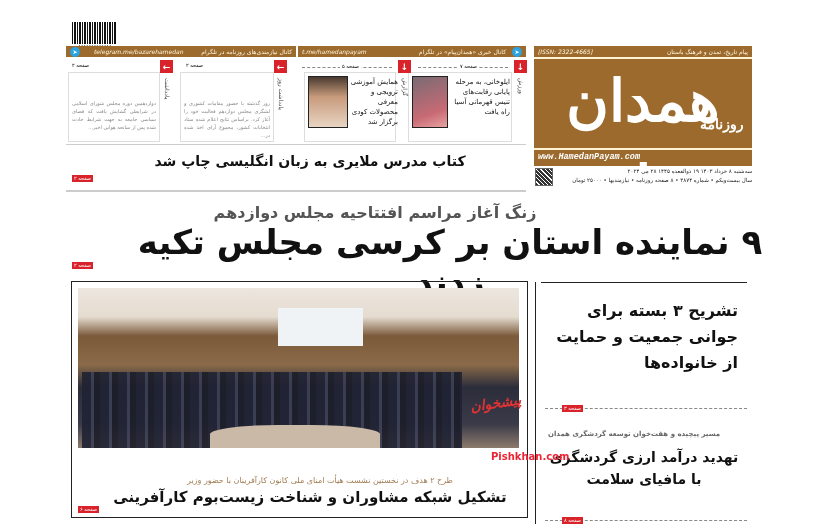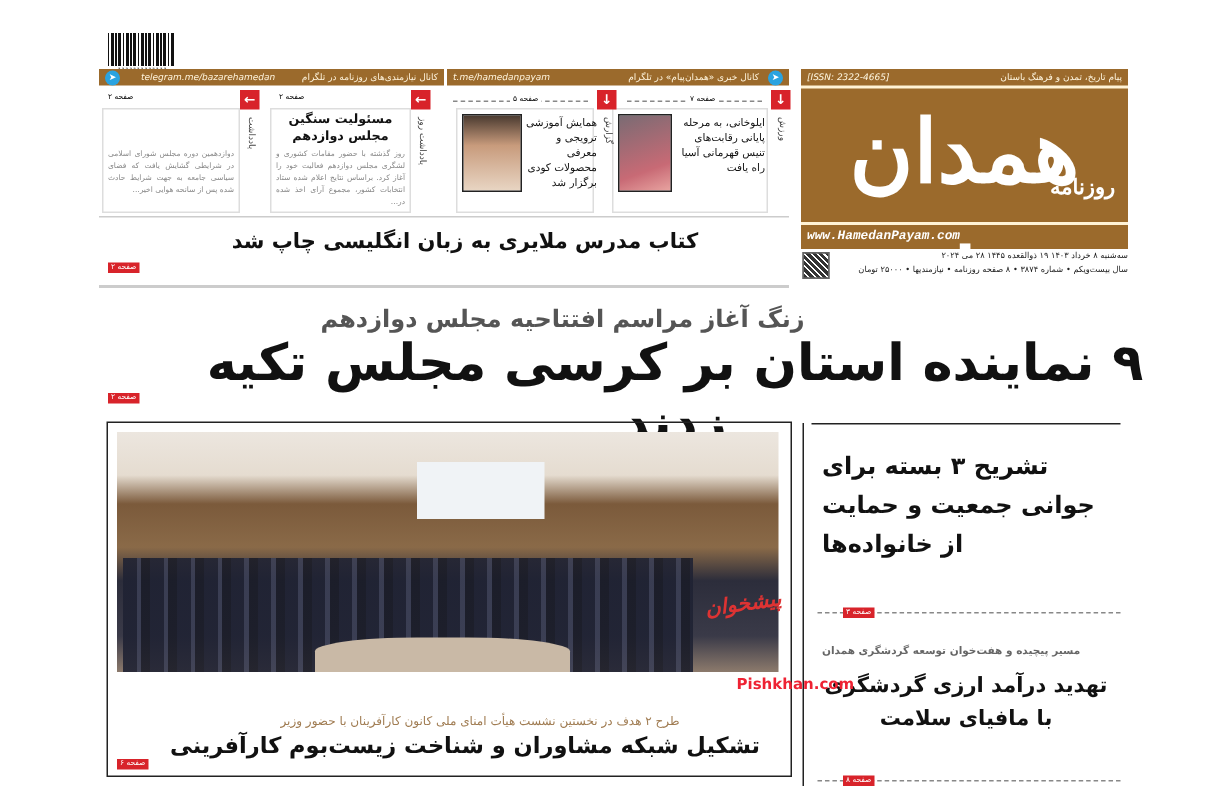--- a/index.html
+++ b/index.html
@@ -82,21 +82,20 @@
   <div class="abs teaser-box" style="left:14px; top:12px; width:92px; height:70px;"></div>
   <div class="abs photo" style="left:18px; top:16px; width:40px; height:52px; background: linear-gradient(180deg,#4a3a30,#c89b7c 40%,#e8d5c3);"></div>
   <div class="abs rtl" style="left:60px; top:17px; width:48px; font-size:7px; line-height:10px; color:#111;">همایش آموزشی ترویجی و معرفی محصولات کودی برگزار شد</div>
 </div>
 
 <div class="abs" style="left:176px; top:60px; width:112px; height:82px;">
   <div class="abs arrow-red" style="left:98px; top:0; transform:none;">←</div>
   <div class="abs side-label" style="left:102px; top:18px;">یادداشت روز</div>
   <div class="abs" style="left:10px; top:2px; font-size:5px;">صفحه ۲</div>
   <div class="abs teaser-box" style="left:4px; top:12px; width:94px; height:70px;"></div>
-  <div class="abs rtl t-head" style="left:8px; top:15px; width:86px;">مسئولیت سنگین مجلس دوازدهم</div>
   <div class="abs rtl t-body" style="left:8px; top:39px; width:86px;">روز گذشته با حضور مقامات کشوری و لشگری مجلس دوازدهم فعالیت خود را آغاز کرد. براساس نتایج اعلام شده ستاد انتخابات کشور، مجموع آرای اخذ شده در...</div>
 </div>
 
 <div class="abs" style="left:62px; top:60px; width:112px; height:82px;">
   <div class="abs arrow-red" style="left:98px; top:0;">←</div>
   <div class="abs side-label" style="left:102px; top:18px;">یادداشت</div>
   <div class="abs" style="left:10px; top:2px; font-size:5px;">صفحه ۲</div>
   <div class="abs teaser-box" style="left:6px; top:12px; width:92px; height:70px;"></div>
   <div class="abs rtl t-body" style="left:10px; top:39px; width:84px;">دوازدهمین دوره مجلس شورای اسلامی در شرایطی گشایش یافت که فضای سیاسی جامعه به جهت شرایط حادث شده پس از سانحه هوایی اخیر...</div>
 </div>
@@ -131,21 +130,21 @@
 <div class="abs photo-screen"></div>
 <div class="abs people"></div>
 <div class="abs table-center"></div>
 <div class="abs caption-kicker rtl">طرح ۲ هدف در نخستین نشست هیأت امنای ملی کانون کارآفرینان با حضور وزیر</div>
 <div class="abs caption-head rtl">تشکیل شبکه مشاوران و شناخت زیست‌بوم کارآفرینی</div>
 <span class="abs pg-tag" style="left:78px; top:506px;">صفحه ۶</span>
 
 <div class="abs vline" style="left:535px; top:282px; height:242px;"></div>
 <div class="abs" style="left:541px; top:282px; width:206px; height:1px; background:#222;"></div>
 
-<div class="abs rtl" style="left:548px; top:298px; width:190px; text-align:left; font-size:16px; font-weight:bold; line-height:26px; color:#111;">تشریح ۳ بسته برای جوانی جمعیت و حمایت از خانواده‌ها</div>
+<div class="abs rtl" style="left:548px; top:298px; width:190px; text-align:right; font-size:16px; font-weight:bold; line-height:26px; color:#111;">تشریح ۳ بسته برای جوانی جمعیت و حمایت از خانواده‌ها</div>
 <div class="abs dotted" style="left:545px; top:408px; width:202px;"></div>
 <span class="abs pg-tag" style="left:562px; top:405px;">صفحه ۳</span>
 
 <div class="abs rtl" style="left:548px; top:430px; width:192px; text-align:left; font-size:7px; color:#666;font-weight:bold;">مسیر پیچیده و هفت‌خوان توسعه گردشگری همدان</div>
 <div class="abs rtl" style="left:548px; top:446px; width:192px; text-align:center; font-size:14px; font-weight:bold; line-height:22px; color:#111;">تهدید درآمد ارزی گردشگری با مافیای سلامت</div>
 <div class="abs dotted" style="left:545px; top:520px; width:202px;"></div>
 <span class="abs pg-tag" style="left:562px; top:517px;">صفحه ۸</span>
 
 <div class="abs watermark rtl">پیشخوان</div>
 <div class="abs watermark-url">Pishkhan.com</div>

